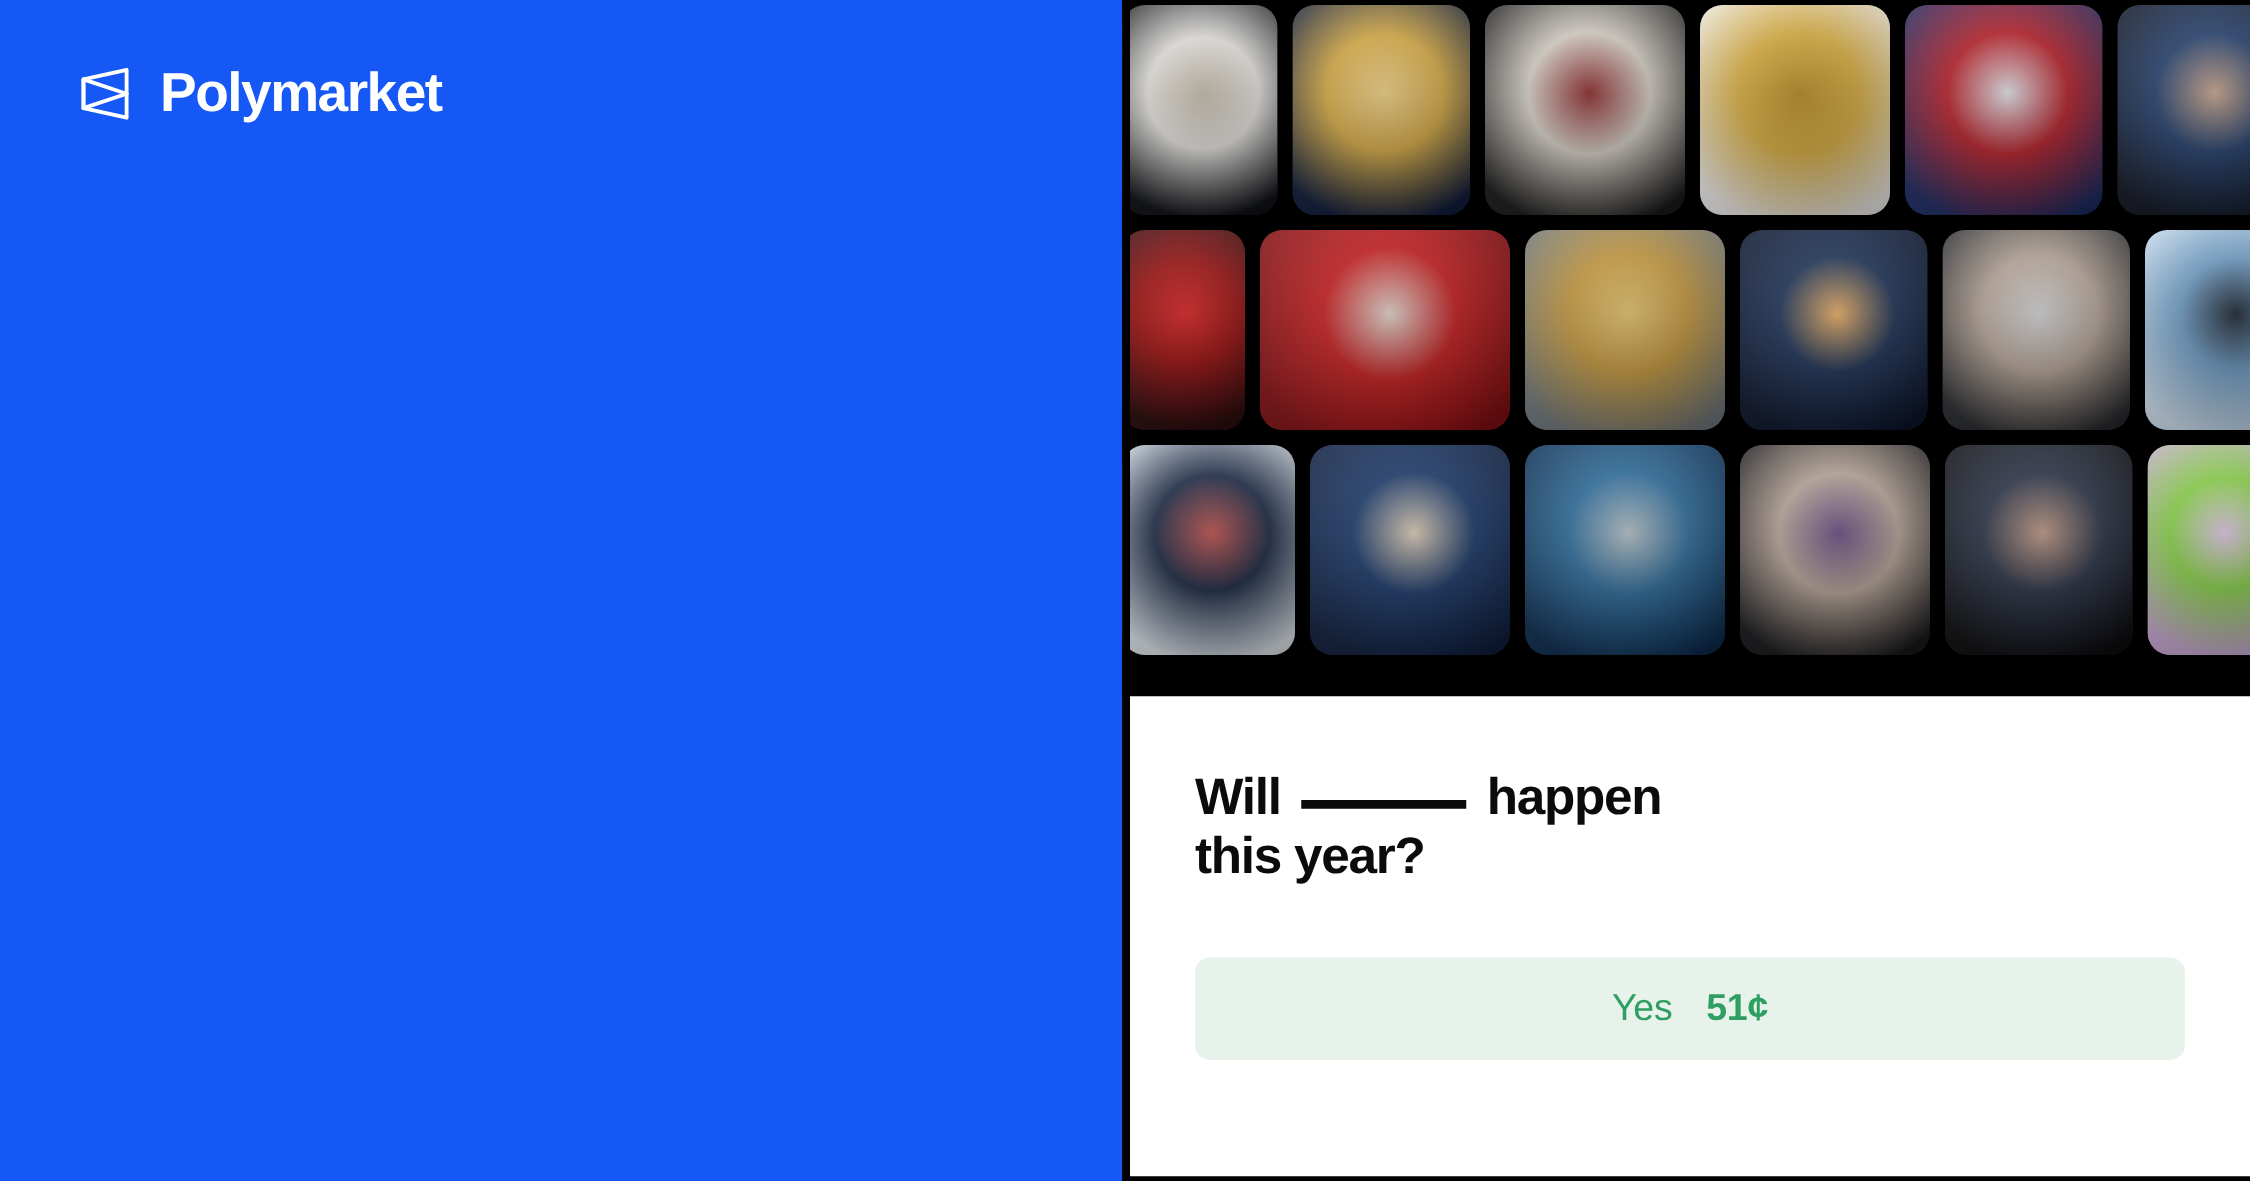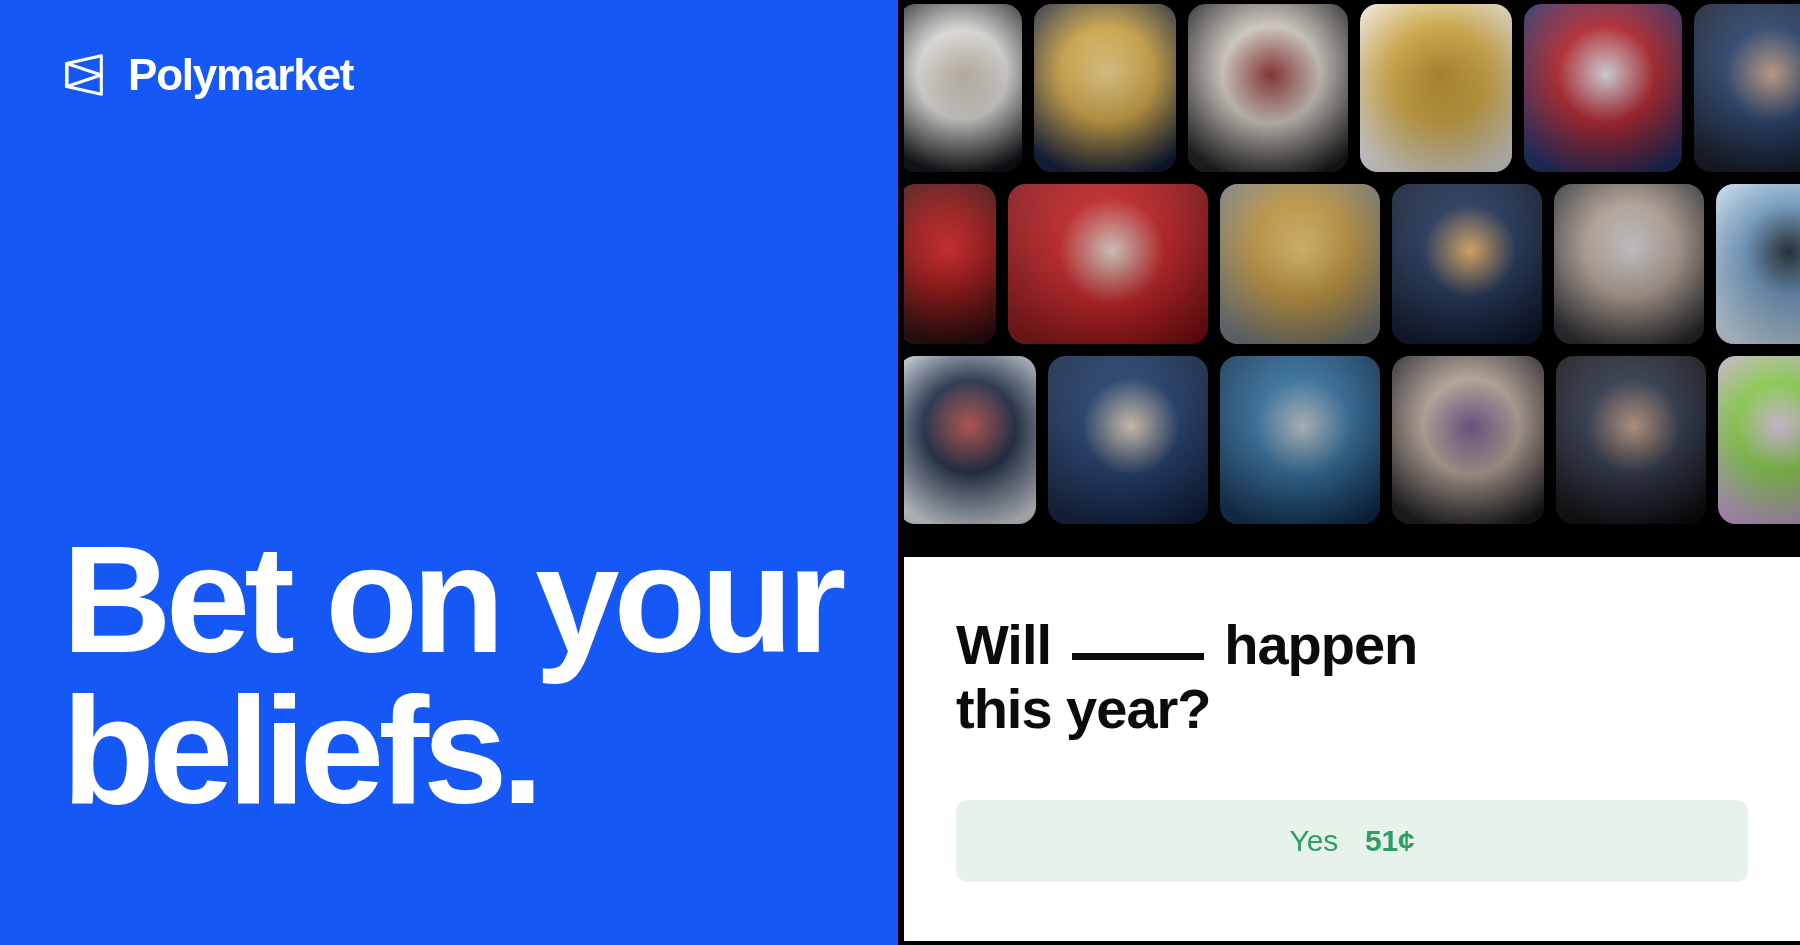--- a/index.html
+++ b/index.html
@@ -105,21 +105,21 @@
     overflow:hidden;
   }
   .card-head {
     display:flex;
     align-items:flex-start;
     justify-content:space-between;
     gap:24px;
   }
   .card-question {
     color:#0b0b0b;
-    font-size:56px;
+    font-size:41px;
     font-weight:700;
     line-height:1.15;
     letter-spacing:-1px;
     max-width:520px;
   }
   .blank-fill {
     display:inline-block;
     width:132px;
     border-bottom:7px solid #0b0b0b;
     vertical-align:4px;
@@ -182,24 +182,20 @@
         <g fill="none" stroke="#ffffff" stroke-width="3.2" stroke-linejoin="round" stroke-linecap="round">
           <path d="M5 12 L41 4 L41 44 L5 36 Z"></path>
           <path d="M5 12 L41 24"></path>
           <path d="M5 36 L41 24"></path>
           <path d="M5 12 L5 36"></path>
         </g>
       </svg>
       <span class="brand-wordmark">Polymarket</span>
     </div>
 
-    <div class="hero">
-      <span class="hero-line">Bet on your</span>
-      <span class="hero-line">beliefs.</span>
-    </div>
   </section>
 
   <div class="seam"></div>
 
   <section class="right-col">
 
     <div class="mosaic">
         <div class="mosaic-row">
           <div class="tile" title="epstein-files-document-photo" style="width: 124px;">
             <div class="tile-art" style="background: radial-gradient(circle at 52% 42%, rgb(201, 191, 174) 0%, rgb(232, 230, 226) 38%, rgb(13, 15, 20) 86%);">

